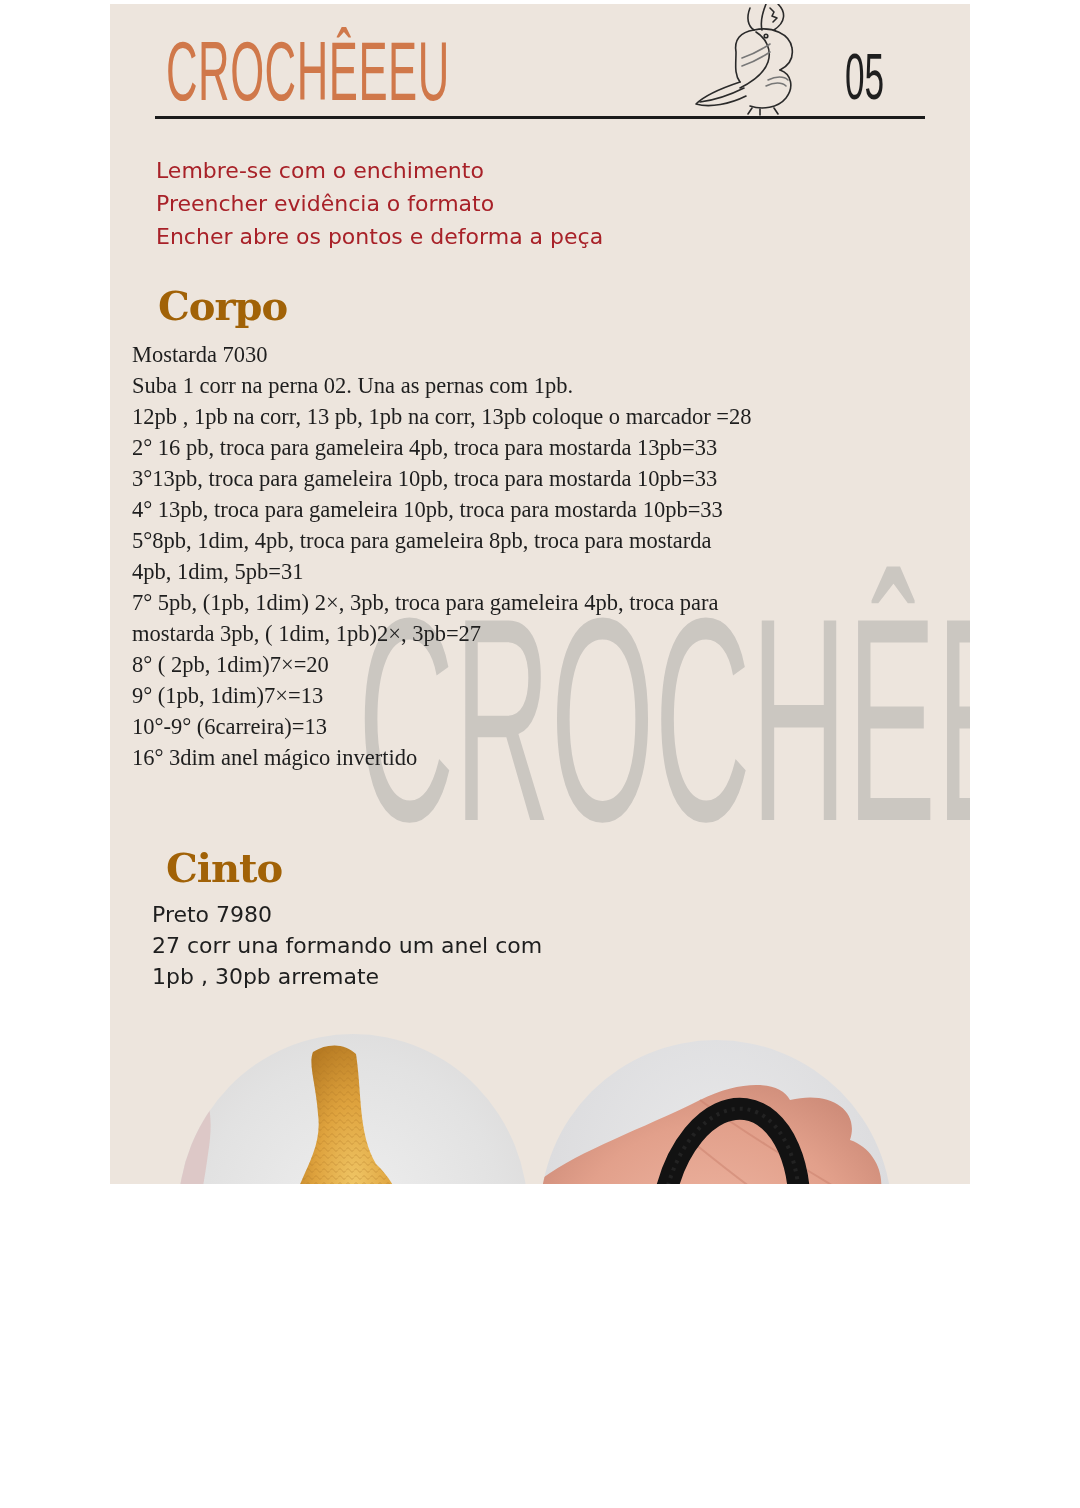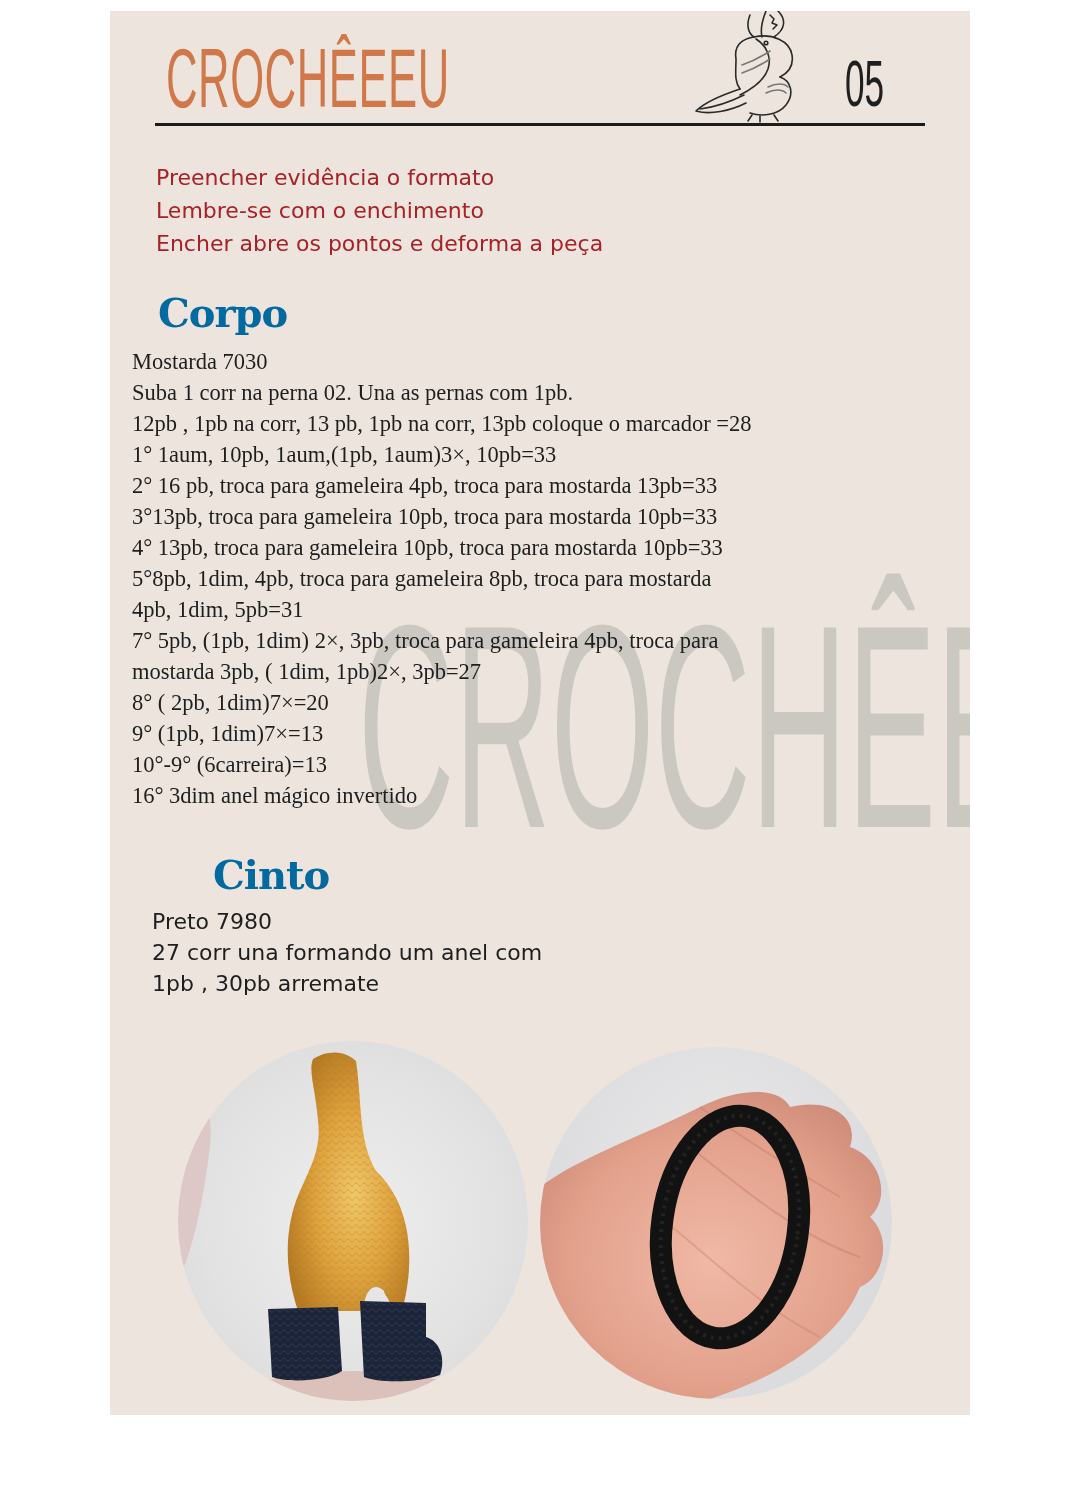--- a/index.html
+++ b/index.html
@@ -5,22 +5,22 @@
     html, body { margin: 0; padding: 0; }
     body {
       width: 1080px; height: 1508px;
       background: #ffffff;
       position: relative;
       overflow: hidden;
       font-family: "DejaVu Sans", sans-serif;
     }
     .page {
       position: absolute;
-      left: 110px; top: 11px;
-      width: 860px; height: 1404px;
+      left: 110px; top: 4px;
+      width: 860px; height: 1180px;
       background: #ede5dd;
       overflow: hidden;
     }
     .logo {
       position: absolute;
       left: 56px; top: 22px;
       font-family: "Liberation Sans", sans-serif;
       font-size: 84px;
       line-height: 90px;
       color: #d0784a;
@@ -69,26 +69,26 @@
       transform-origin: left top;
       white-space: nowrap;
       opacity: 0.85;
       z-index: 0;
     }
     .section-title {
       position: absolute;
       font-family: "DejaVu Serif", serif;
       font-weight: bold;
       font-size: 40px;
-      color: #0369a1;
+      color: #a16207;
       letter-spacing: -1px;
       z-index: 1;
     }
     .corpo-title { left: 48px; top: 278px; }
-    .cinto-title { left: 56px; top: 840px; margin-left: 47px; }
+    .cinto-title { left: 56px; top: 840px; }
     .corpo-body {
       position: absolute;
       left: 22px; top: 335px;
       font-size: 22.5px;
       line-height: 31px;
       color: #1e1e1e;
       z-index: 1;
     }
     .corpo-body div { white-space: nowrap; font-family: Liberation Serif, serif; }
     .cinto-body {
@@ -148,34 +148,33 @@
       <path d="M70 104 L66 110 M78 105 L78 111 M92 104 L96 110"></path>
       <circle cx="84" cy="32" r="1.8"></circle>
     </g>
   </svg>
 
   <div class="page-number">05</div>
 
   <div class="header-rule"></div>
 
   <div class="tips">
+    <div>Lembre-se com o enchimento</div>
     <div>Preencher evidência o formato</div>
-    <div>Lembre-se com o enchimento</div>
     <div>Encher abre os pontos e deforma a peça</div>
   </div>
 
   <div class="watermark">CROCHÊEEU</div>
 
   <div class="section-title corpo-title">Corpo</div>
 
   <div class="corpo-body">
     <div>Mostarda 7030</div>
     <div>Suba 1 corr na perna 02. Una as pernas com 1pb.</div>
     <div>12pb , 1pb na corr,  13 pb, 1pb na corr, 13pb coloque o marcador =28</div>
-    <div>1° 1aum, 10pb, 1aum,(1pb, 1aum)3×, 10pb=33</div>
     <div>2° 16 pb, troca para gameleira 4pb, troca para mostarda 13pb=33</div>
     <div>3°13pb, troca para gameleira 10pb, troca para mostarda 10pb=33</div>
     <div>4° 13pb, troca para gameleira 10pb, troca para mostarda 10pb=33</div>
     <div>5°8pb, 1dim, 4pb, troca para gameleira 8pb, troca para mostarda</div>
     <div>4pb, 1dim, 5pb=31</div>
     <div>7° 5pb, (1pb, 1dim) 2×, 3pb, troca para gameleira 4pb, troca para</div>
     <div>mostarda 3pb, ( 1dim, 1pb)2×, 3pb=27</div>
     <div>8° ( 2pb, 1dim)7×=20</div>
     <div>9° (1pb, 1dim)7×=13</div>
     <div>10°-9° (6carreira)=13</div>

